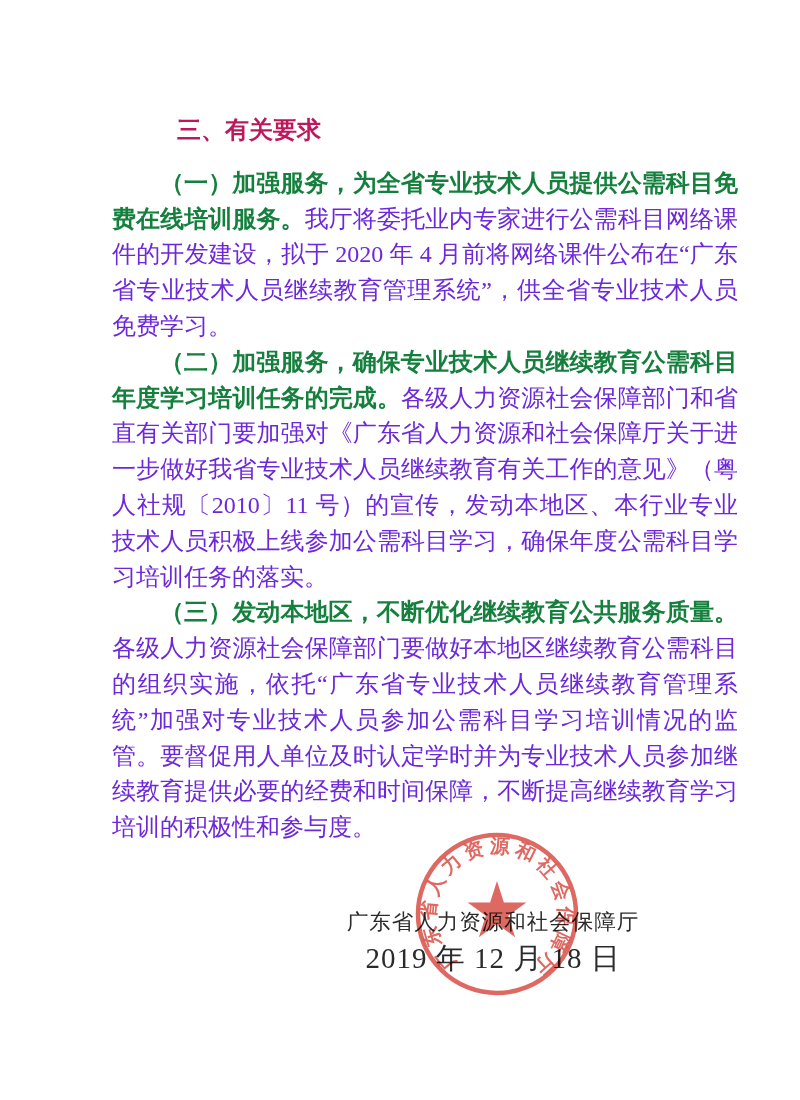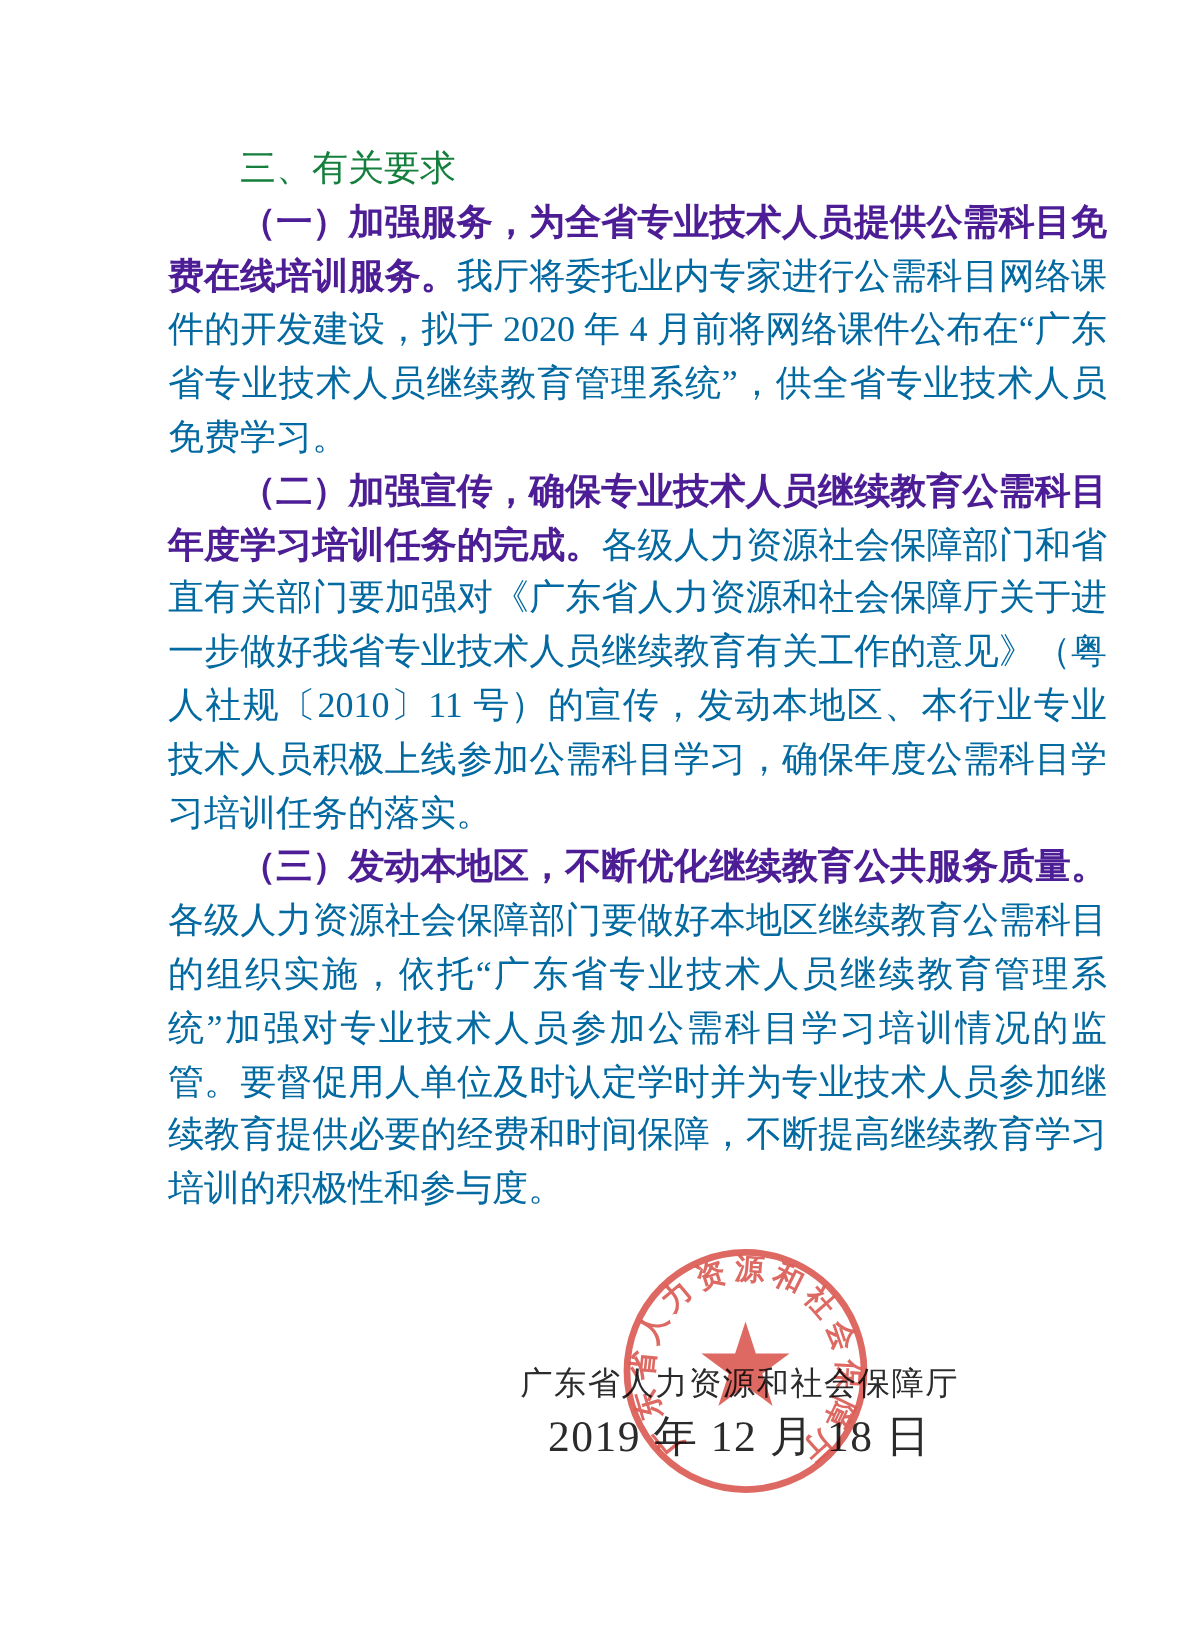--- a/index.html
+++ b/index.html
@@ -20,34 +20,34 @@
     left: 112px;
     top: 96px;
     width: 626px;
     font-size: 24px;
     line-height: 35.8px;
     text-align: justify;
     color: #4a4a4a;
   }
   .heading {
     text-indent: 2em;
-    font-weight: normal;
-    color: #15803d;
-    margin: 0;
+    font-weight: bold;
+    color: #be185d;
+    margin: 17px;
   }
   .para {
     text-indent: 2em;
     margin: 0;
   }
   .para .lead {
     font-weight: bold;
-    color: #4c1d95;
+    color: #15803d;
   }
   .para .body-text {
-    color: #0369a1;
+    color: #6d28d9;
   }
   .signature-block {
     position: absolute;
     left: 332px;
     top: 908px;
     width: 322px;
     text-align: center;
     color: #2b2b2b;
   }
   .issuer {
@@ -82,21 +82,21 @@
 </head>
 <body>
 
 <div class="doc">
 
   <div class="content">
     <p class="heading">三、有关要求</p>
 
     <p class="para"><span class="lead">（一）加强服务，为全省专业技术人员提供公需科目免费在线培训服务。</span><span class="body-text">我厅将委托业内专家进行公需科目网络课件的开发建设，拟于 2020 年 4 月前将网络课件公布在“广东省专业技术人员继续教育管理系统”，供全省专业技术人员免费学习。</span></p>
 
-    <p class="para"><span class="lead">（二）加强宣传，确保专业技术人员继续教育公需科目年度学习培训任务的完成。</span><span class="body-text">各级人力资源社会保障部门和省直有关部门要加强对《广东省人力资源和社会保障厅关于进一步做好我省专业技术人员继续教育有关工作的意见》（粤人社规〔2010〕11 号）的宣传，发动本地区、本行业专业技术人员积极上线参加公需科目学习，确保年度公需科目学习培训任务的落实。</span></p>
+    <p class="para"><span class="lead">（二）加强服务，确保专业技术人员继续教育公需科目年度学习培训任务的完成。</span><span class="body-text">各级人力资源社会保障部门和省直有关部门要加强对《广东省人力资源和社会保障厅关于进一步做好我省专业技术人员继续教育有关工作的意见》（粤人社规〔2010〕11 号）的宣传，发动本地区、本行业专业技术人员积极上线参加公需科目学习，确保年度公需科目学习培训任务的落实。</span></p>
 
     <p class="para"><span class="lead">（三）发动本地区，不断优化继续教育公共服务质量。</span><span class="body-text">各级人力资源社会保障部门要做好本地区继续教育公需科目的组织实施，依托“广东省专业技术人员继续教育管理系统”加强对专业技术人员参加公需科目学习培训情况的监管。要督促用人单位及时认定学时并为专业技术人员参加继续教育提供必要的经费和时间保障，不断提高继续教育学习培训的积极性和参与度。</span></p>
   </div>
 
   <div class="signature-block">
     <p class="issuer">广东省人力资源和社会保障厅</p>
     <p class="doc-date">2019 年 12 月 18 日</p>
   </div>
 
   <svg class="seal" viewBox="0 0 172 172">

